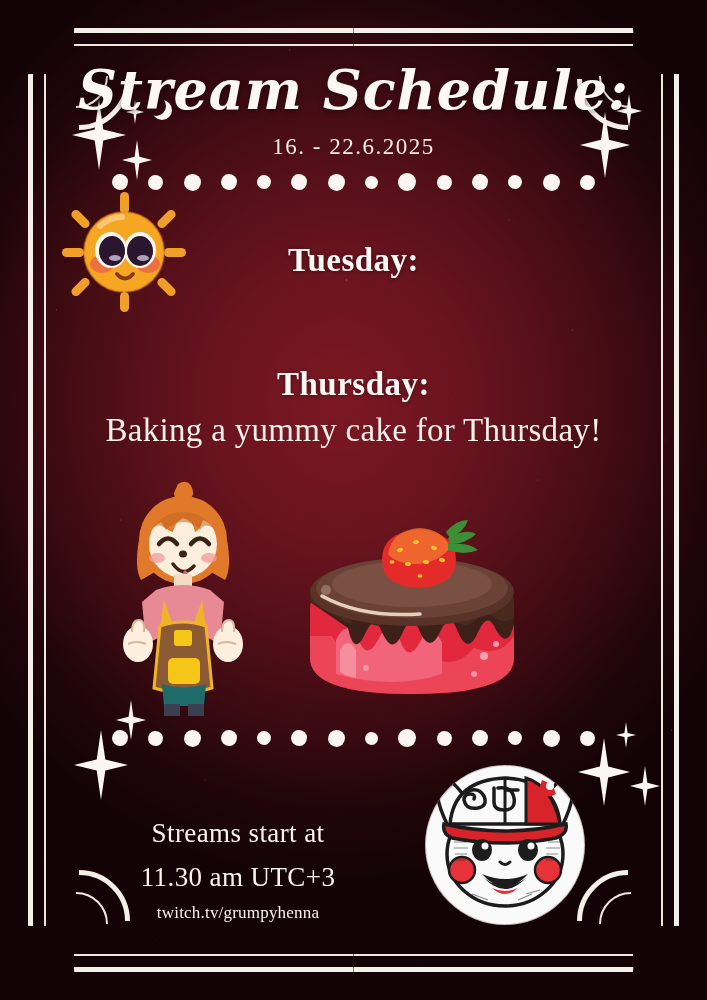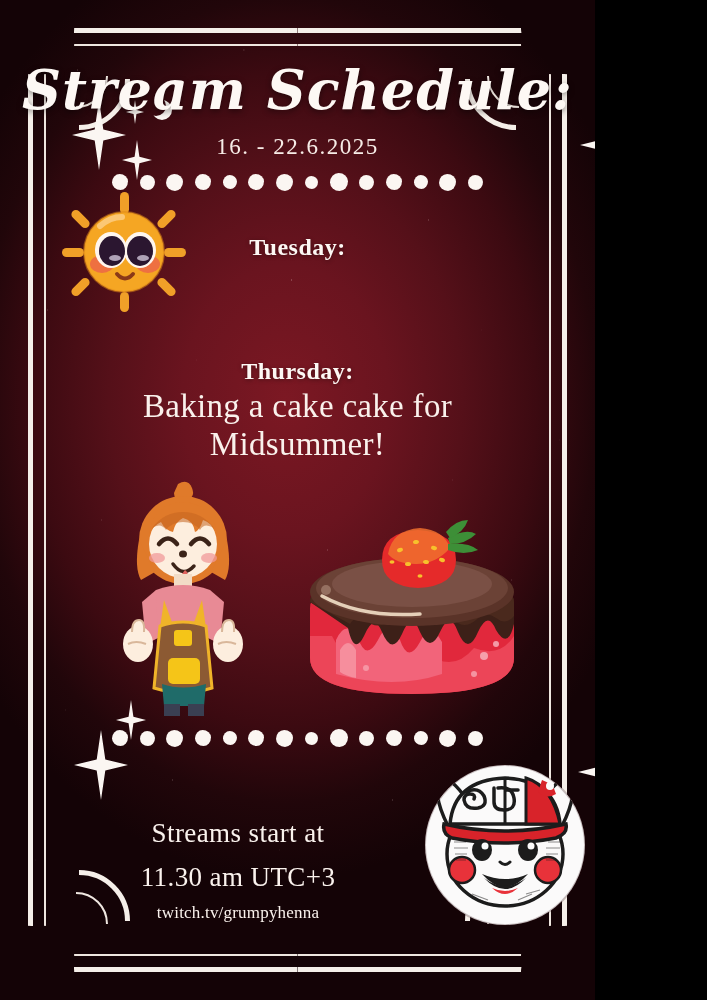--- a/index.html
+++ b/index.html
@@ -9,21 +9,21 @@
   }
   body {
     width: 707px;
     height: 1000px;
     overflow: hidden;
     font-family: "Liberation Serif", serif;
   }
 
   #poster {
     position: relative;
-    width: 595px;
+    width: 707px;
     height: 1000px;
     overflow: hidden;
     background:
       radial-gradient(ellipse 62% 48% at 48% 40%, #7c1823 0%, #6a141f 28%, #551019 48%, #3c0a11 68%, #21060a 84%, #140306 100%),
       #140306;
   }
 
   
   .stars {
     position: absolute;
@@ -171,23 +171,23 @@
     font-family: "Liberation Serif", serif;
     font-size: 23px;
     letter-spacing: 1.5px;
   }
 
   .day-block { position: absolute; left: 0; right: 0; text-align: center; }
   .day-name {
     color: #fdf8f4;
     font-family: "Liberation Serif", serif;
     font-weight: 700;
-    font-size: 24px;
+    font-size: 33px;
     letter-spacing: .5px;
-    margin: 0;
+    margin: 8px;
     text-shadow: 0 1px 4px rgba(0,0,0,.4);
   }
   .day-desc {
     color: #faf1ec;
     font-family: "Liberation Serif", serif;
     font-size: 33px;
     line-height: 1.16;
     margin: 2px 0 0 0;
     letter-spacing: .3px;
   }
@@ -294,21 +294,21 @@
       <path d="M55 82 q8 9 16 0" stroke="#8a3a18" stroke-width="4" fill="none" stroke-linecap="round"></path>
     </svg>
   </div>
 
   <div class="day-block" style="top:234px;">
     <p class="day-name">Tuesday:</p>
   </div>
 
   <div class="day-block" style="top:358px; padding:0 86px;">
     <p class="day-name">Thursday:</p>
-    <p class="day-desc">Baking a cake cake for Midsummer!</p>
+    <p class="day-desc">Baking a yummy cake for Thursday!</p>
   </div>
 
   <div class="illus" id="baker">
     <svg viewBox="0 0 142 240" width="142" height="240">
 
       <path d="M66 6 q10 -6 14 4 q4 10 -7 12 q-11 2 -11 -7 z" fill="#e07a2a"></path>
 
       <ellipse cx="71" cy="62" rx="44" ry="44" fill="#e07a2a"></ellipse>
       <path d="M27 62 q-5 28 2 40 l14 -8 z" fill="#e07a2a"></path>
       <path d="M115 62 q5 28 -2 40 l-14 -8 z" fill="#e07a2a"></path>

